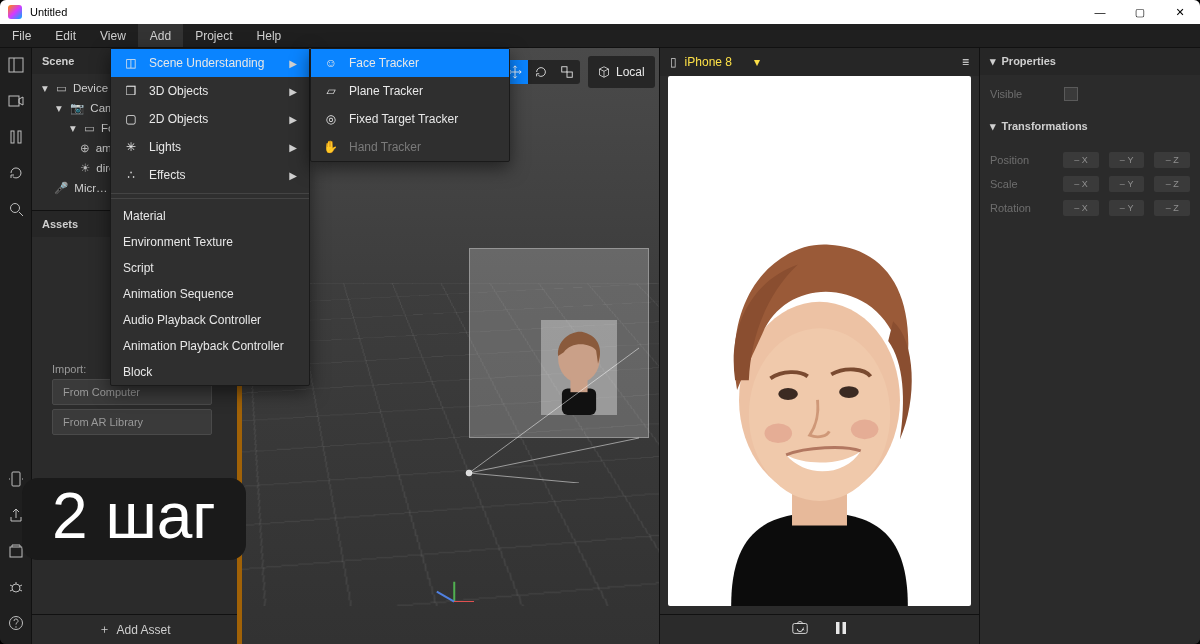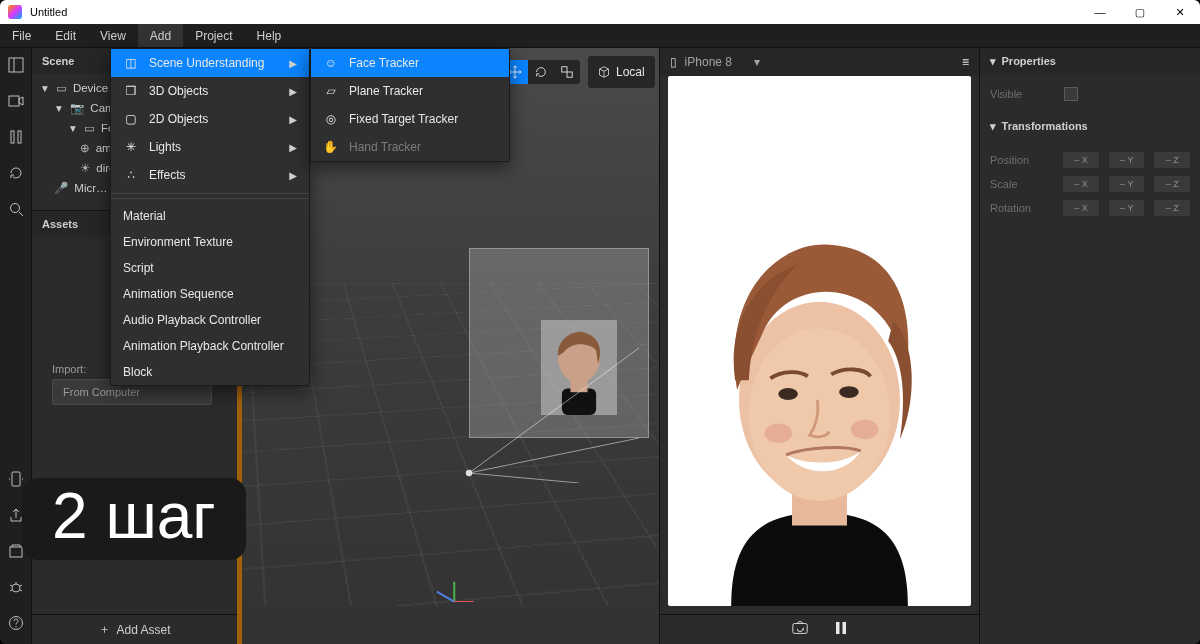--- a/index.html
+++ b/index.html
@@ -58,21 +58,21 @@
   .ax-y{background:#50b050;transform:rotate(-90deg);}
   .ax-z{background:#5080e0;transform:rotate(-150deg);}
   
   .scene-board{position:absolute;right:10px;top:200px;width:180px;height:190px;border:1px solid rgba(255,255,255,.3);background:rgba(200,200,200,.3);}
   .scene-board .mini-face{position:absolute;right:30px;bottom:22px;width:78px;height:95px;}
   .cam-lines{position:absolute;right:10px;top:295px;width:190px;height:140px;}
   .cam-lines svg{width:100%;height:100%;}
   
   .preview{width:320px;background:var(--bg);display:flex;flex-direction:column;border-right:1px solid #111;}
   .preview-header{height:28px;background:#262626;display:flex;align-items:center;padding:0 10px;gap:8px;}
-  .device-select{flex:1;color:#a3a3a3;display:flex;align-items:center;gap:22px;}
+  .device-select{flex:1;color:#fde047;display:flex;align-items:center;gap:22px;}
   .hamburger{color:#e8e8e8;}
   .preview-screen{flex:1;margin:0 8px 8px 8px;background:#fff;border-radius:2px;position:relative;overflow:hidden;}
   .preview-footer{height:30px;display:flex;align-items:center;justify-content:center;gap:24px;color:#e8e8e8;border-top:1px solid #111;}
   
   .right-panel{width:220px;background:var(--bg);display:flex;flex-direction:column;}
   .prop-section{padding:8px 10px;}
   .prop-row{display:flex;align-items:center;gap:8px;padding:4px 0;color:var(--text-dimmer);font-size:11px;}
   .prop-row .lbl{width:66px;}
   .chip{width:36px;height:16px;background:#3a3a3a;border-radius:2px;display:flex;align-items:center;justify-content:center;font-size:9px;color:#8f8f8f;}
   .chip + .chip{margin-left:2px;}
@@ -213,20 +213,21 @@
             <span>Micr…</span>
           </div>
       </div>
 
       <div class="assets-panel">
         <div class="panel-header">Assets</div>
         <div class="assets-body">
           <div class="import-block">
             <div>Import:</div>
             <div class="import-btn">From Computer</div>
+            <div class="import-btn">From AR Library</div>
           </div>
         </div>
         <div class="assets-footer">
           <span>＋</span>
           <span>Add Asset</span>
         </div>
       </div>
     </div>
 
     <div class="viewport">

